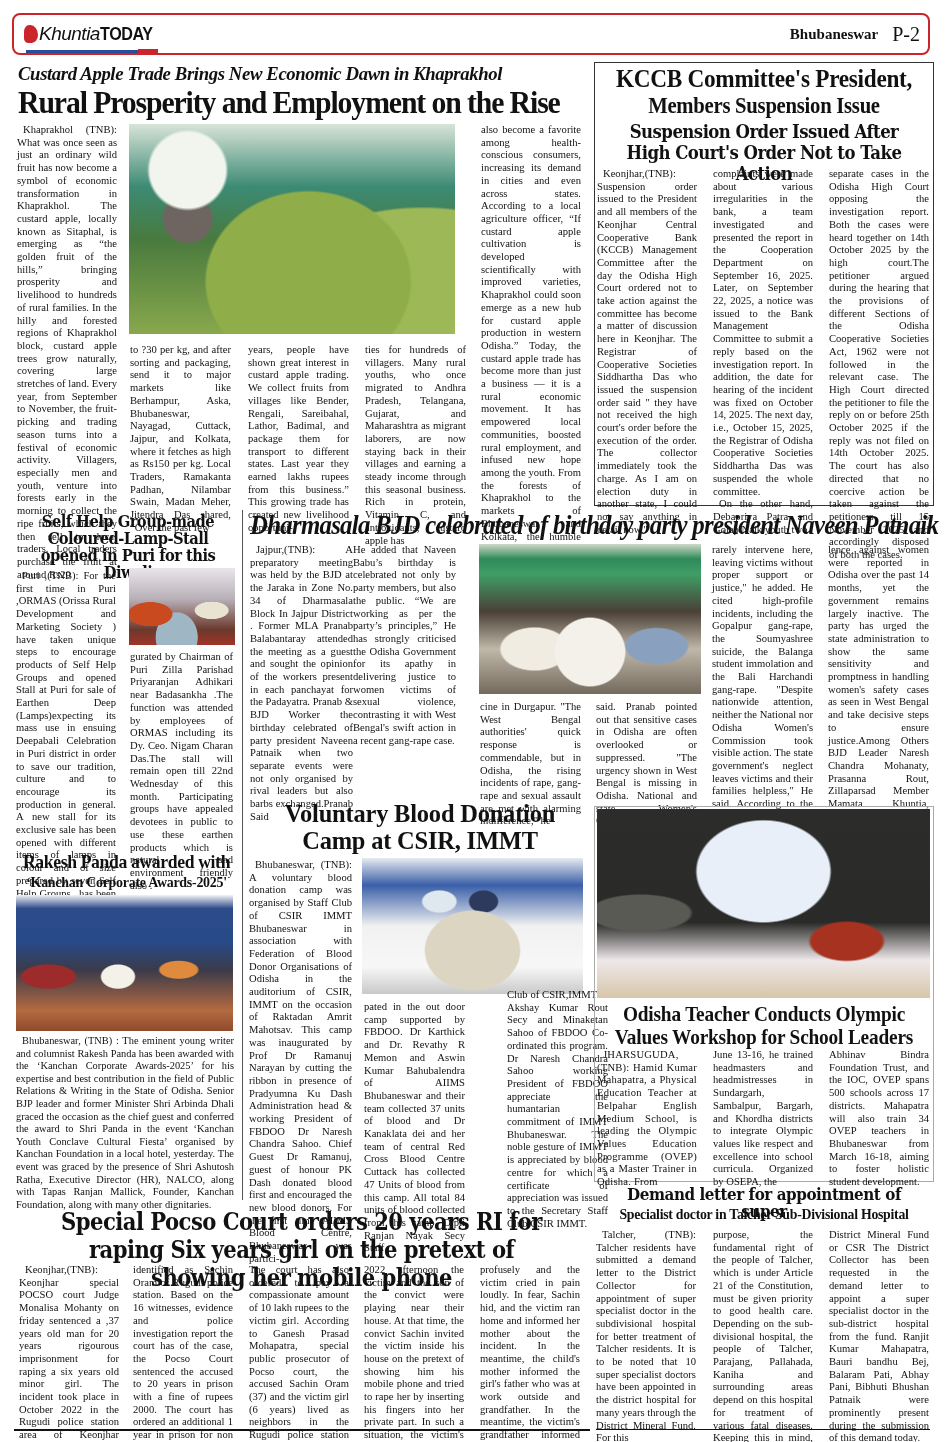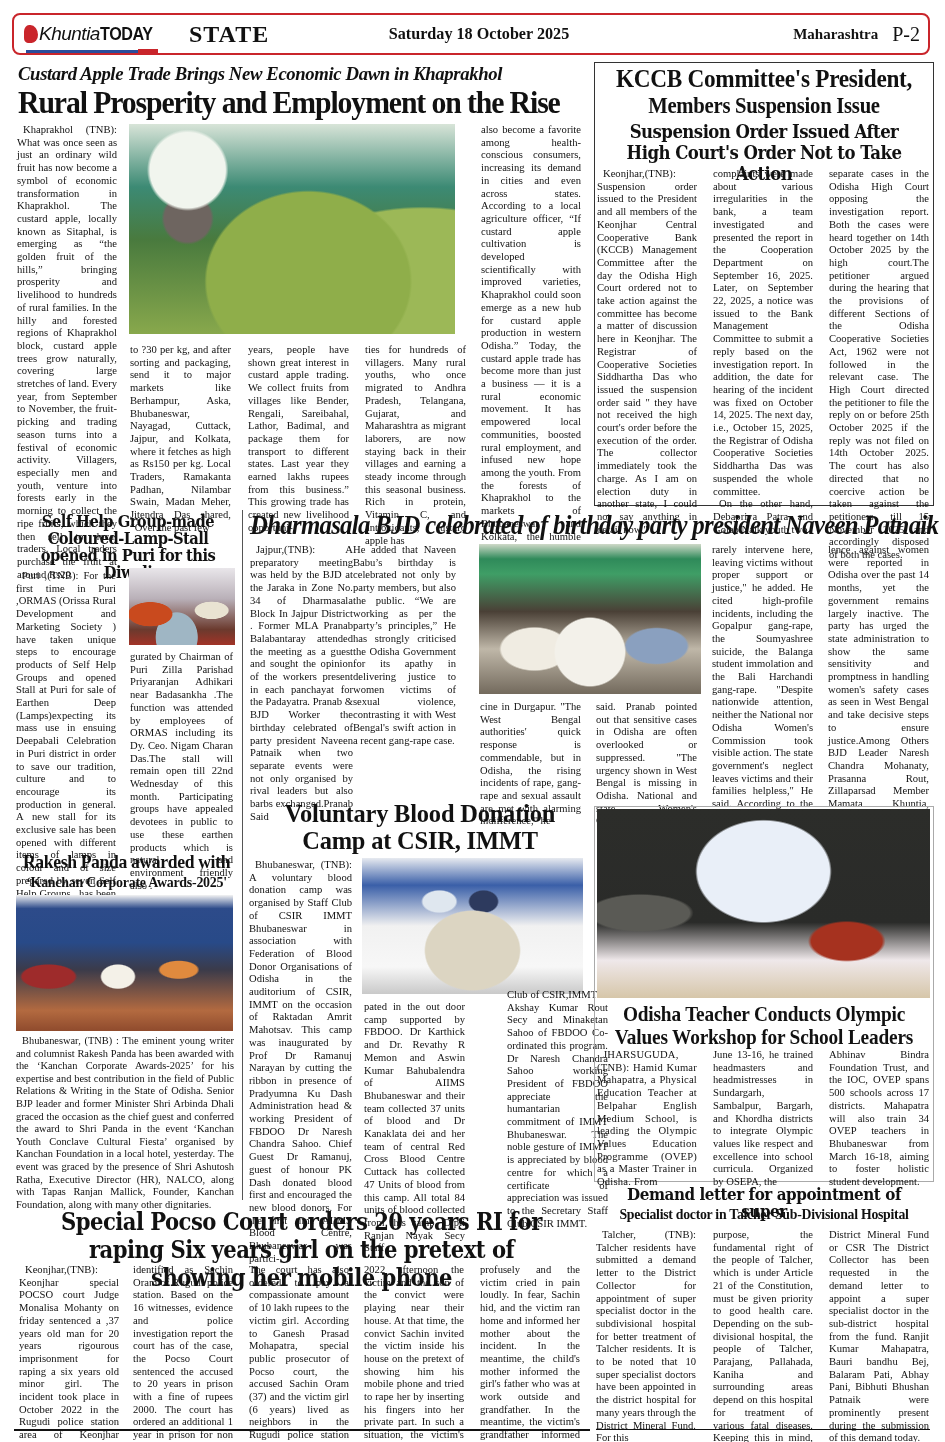--- a/index.html
+++ b/index.html
@@ -150,26 +150,22 @@
 
 <div class="abs masthead">
   <div class="mast-inner">
     <div class="abs logo">
       <span class="logo-map"></span>
       <span class="logo-orissa">Khuntia</span>
       <span class="logo-today">TODAY</span>
     </div>
     <div class="abs logo-bar"></div>
     <div class="abs logo-tag"></div>
-    <div class="mast-mid">
-      <span class="section-name">STATE</span>
-      <span class="date">Saturday 18 October 2025</span>
-    </div>
     <div class="mast-right">
-      <span class="city">Maharashtra</span>
+      <span class="city">Bhubaneswar</span>
       <span class="page-no">P-2</span>
     </div>
   </div>
 </div>
 
 <div class="abs a1-kicker">Custard Apple Trade Brings New Economic Dawn in Khaprakhol</div>
 <h1 class="abs a1-title">Rural Prosperity and Employment on the Rise</h1>
 <div class="abs col a1-col1">
     <p>Khaprakhol (TNB): What was once seen as just an ordinary wild fruit has now become a symbol of economic transformation in Khaprakhol. The custard apple, locally known as Sitaphal, is emerging as “the golden fruit of the hills,” bringing prosperity and livelihood to hundreds of rural families. In the hilly and forested regions of Khaprakhol block, custard apple trees grow naturally, covering large stretches of land. Every year, from September to November, the fruit-picking and trading season turns into a festival of economic activity. Villagers, especially men and youth, venture into forests early in the morning to collect the ripe fruits, which they then sell to local traders. Local traders purchase the fruit at around Rs20</p>
   </div>

